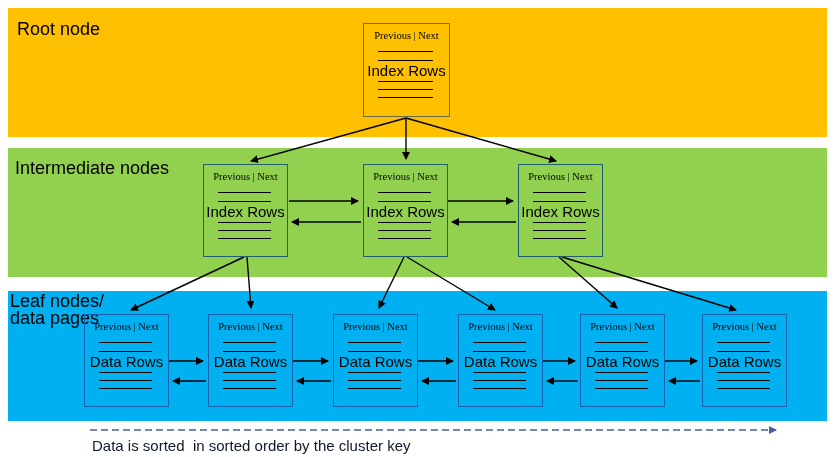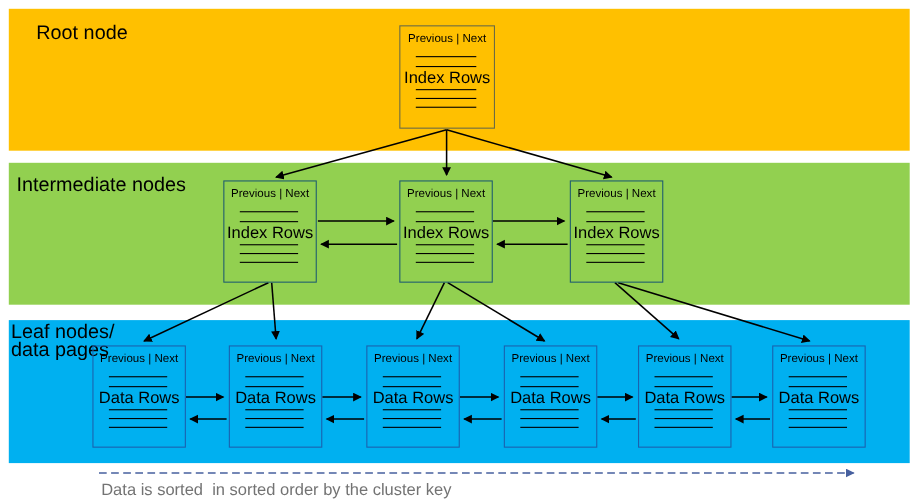--- a/index.html
+++ b/index.html
@@ -5,45 +5,45 @@
   html,body{margin:0;padding:0;background:#fff;}
   .canvas{
     position:relative;width:834px;height:457px;background:#ffffff;overflow:hidden;
     font-family:"Liberation Sans", sans-serif;color:#000;
   }
   .band{position:absolute;left:8px;width:819px;}
   .band-root{top:8px;height:129px;background:#FFC000;}
   .band-mid{top:148px;height:129px;background:#92D050;}
   .band-leaf{top:291px;height:130px;background:#00B0F0;}
   .band-label{position:absolute;font-size:18px;line-height:17px;color:#000;white-space:pre-line;}
-  .lbl-root{left:17px;top:21px;margin-left:16px;}
+  .lbl-root{left:17px;top:21px;}
   .lbl-mid{left:15px;top:160px;}
   .lbl-leaf{left:10px;top:293px;}
 
   .node{position:absolute;width:85px;height:93px;border:1.4px solid #215e6e;box-sizing:border-box;}
   .node-root{left:363px;top:23px;width:87px;height:94px;border-color:#6b6b45;}
   .node-int{border-color:#215e6e;}
   .node-leaf{border-color:#1a62ae;}
   .n-int1{left:203px;top:164px;}
   .n-int2{left:363px;top:164px;}
   .n-int3{left:518px;top:164px;}
   .n-leaf1{left:84px;top:314px;}
   .n-leaf2{left:208px;top:314px;}
   .n-leaf3{left:333px;top:314px;}
   .n-leaf4{left:458px;top:314px;}
   .n-leaf5{left:580px;top:314px;}
   .n-leaf6{left:702px;top:314px;}
 
-  .hdr{position:absolute;top:5px;left:0;right:0;text-align:center;font-size:10.5px;line-height:13px;}
+  .hdr{position:absolute;top:5px;left:0;right:0;text-align:center;font-size:10.5px;line-height:13px;font-family:Liberation Serif, serif;}
   .lbl{position:absolute;top:40px;left:0;right:0;text-align:center;font-size:15px;line-height:13px;}
   .rule{position:absolute;left:17%;width:64%;height:0;border-top:1.4px solid #000;}
   .r1{top:27px}.r2{top:36px}.r3{top:57px}.r4{top:65px}.r5{top:73px}
 
   .arrows{position:absolute;left:0;top:0;width:834px;height:457px;pointer-events:none;}
-  .caption{position:absolute;left:92px;top:437px;font-size:15px;white-space:pre;color:#737373;}
+  .caption{position:absolute;left:92px;top:437px;font-size:15px;white-space:pre;color:#0f172a;}
 </style>
 </head>
 <body>
 
 <div class="canvas">
 
   <div class="band band-root"></div>
   <div class="band band-mid"></div>
   <div class="band band-leaf"></div>
 

